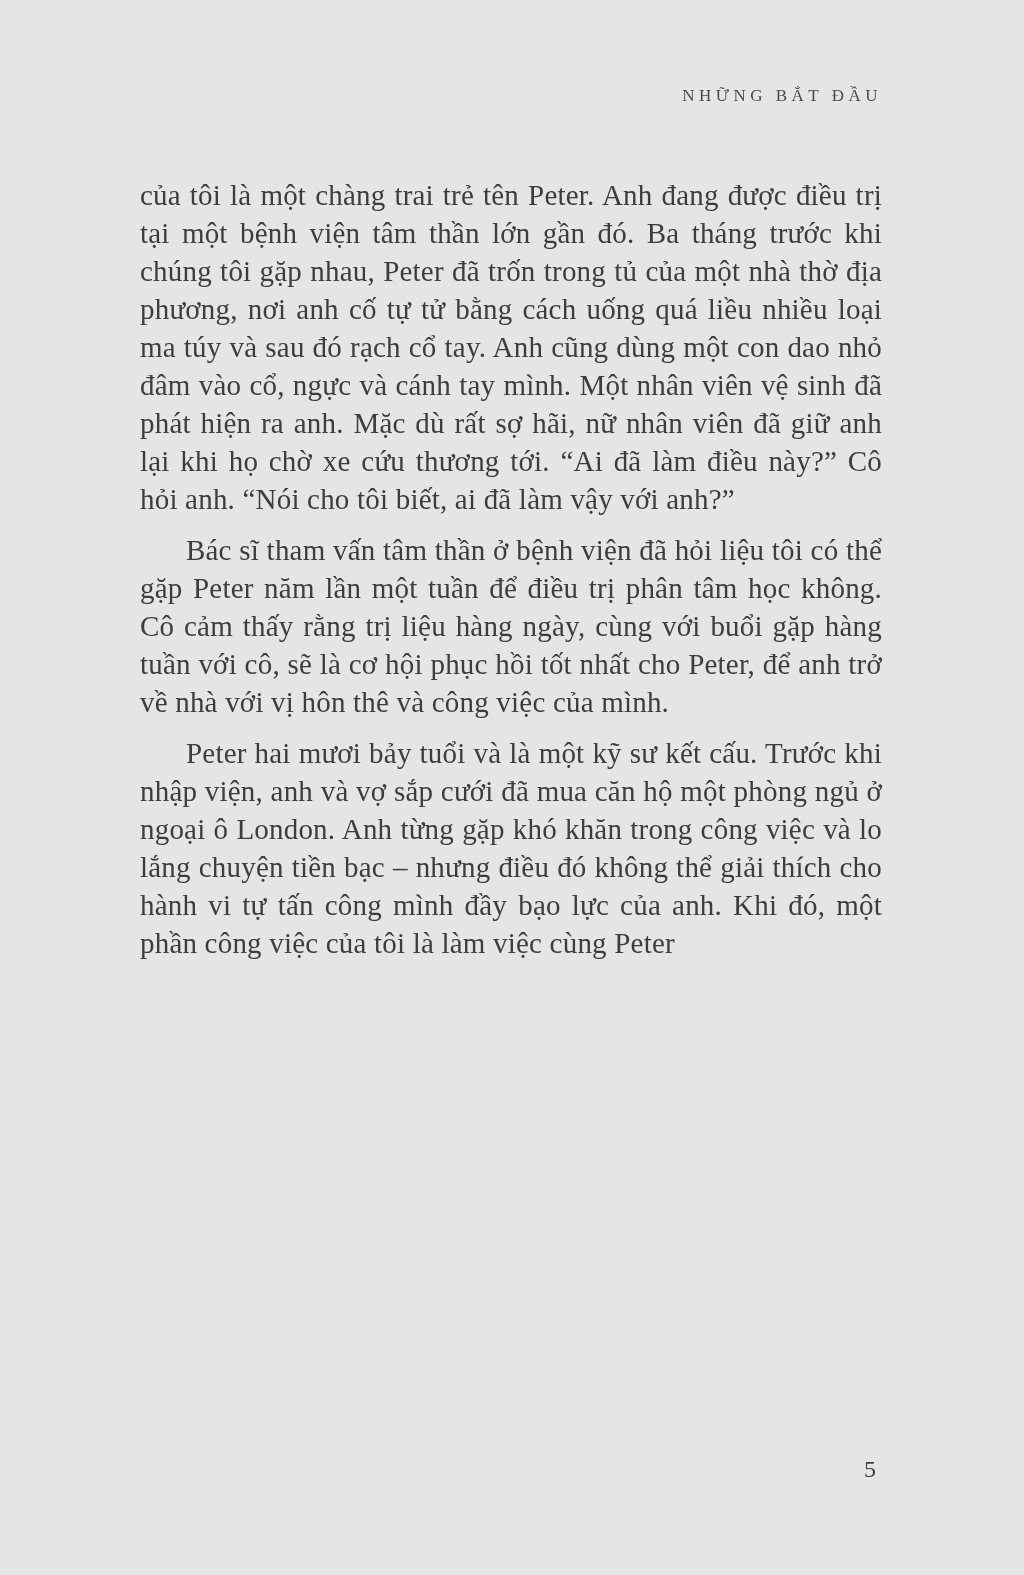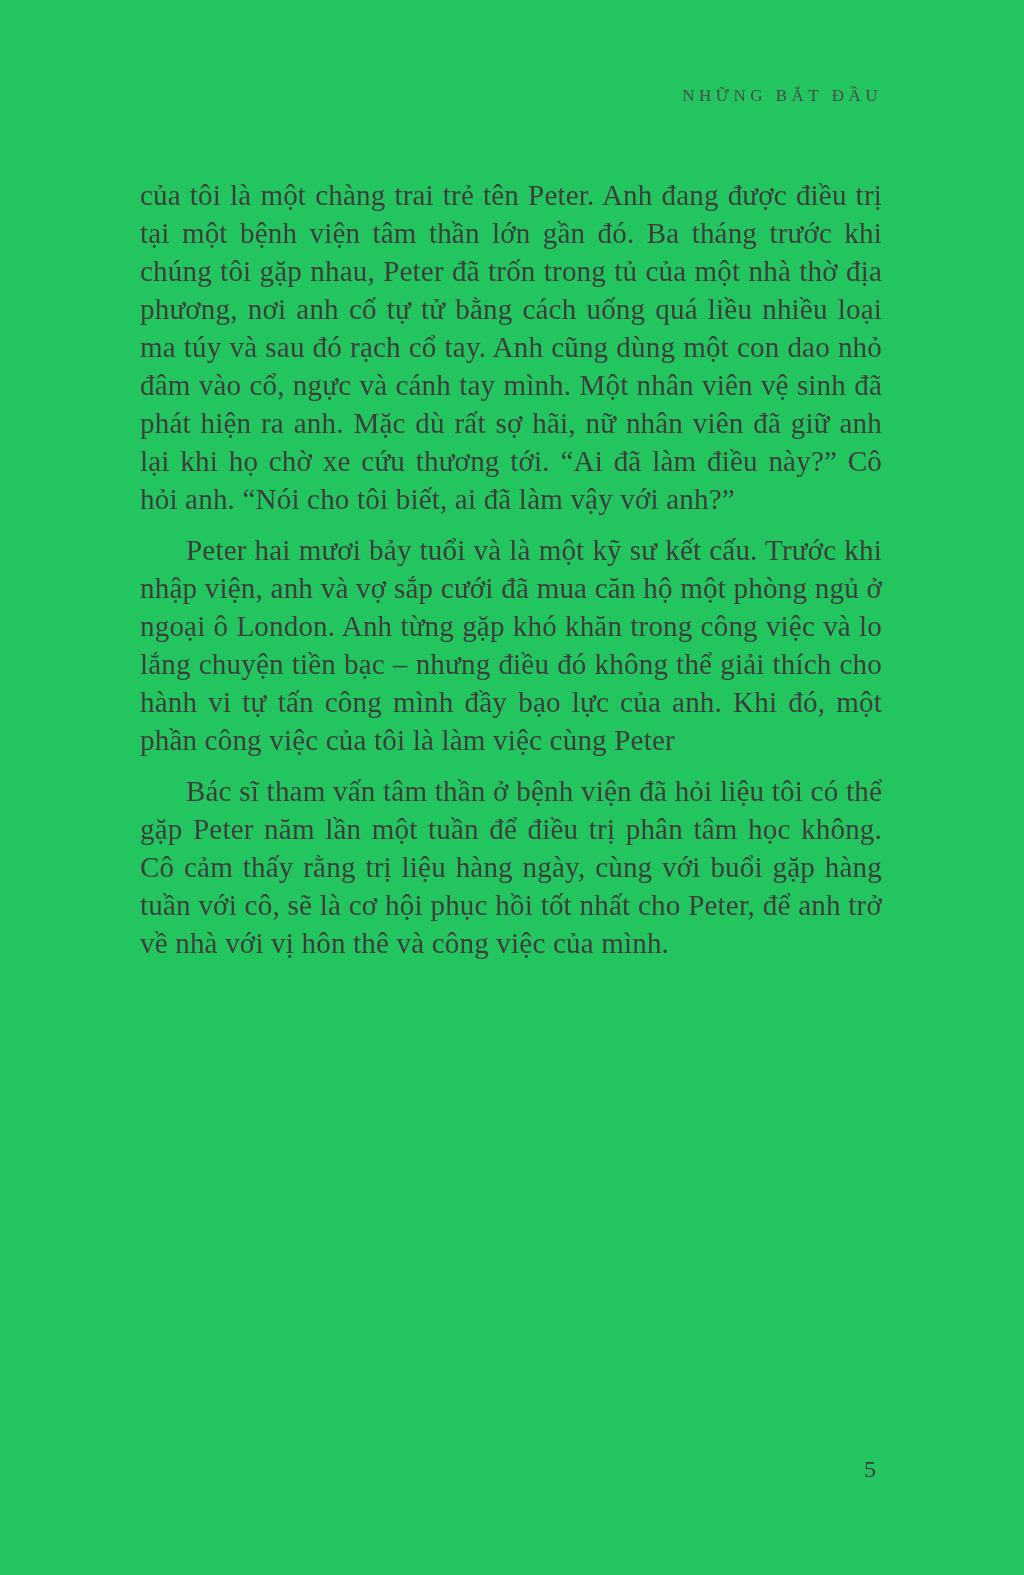--- a/index.html
+++ b/index.html
@@ -4,21 +4,21 @@
 <style>
   html, body {
     margin: 0;
     padding: 0;
     background: #ffffff;
   }
   .page {
     position: relative;
     width: 1024px;
     height: 1575px;
-    background: #22c55e;
+    background: #e5e5e5;
     font-family: "Liberation Serif", serif;
     color: #3d3d3d;
     overflow: hidden;
     box-sizing: border-box;
   }
   .running-header {
     position: absolute;
     top: 86px;
     left: 140px;
     width: 742px;
@@ -56,19 +56,19 @@
 </style>
 </head>
 <body>
 
 <div class="page">
 
   <div class="running-header">NHỮNG BẮT ĐẦU</div>
 
   <div class="body-text">
     <p>của tôi là một chàng trai trẻ tên Peter. Anh đang được điều trị tại một bệnh viện tâm thần lớn gần đó. Ba tháng trước khi chúng tôi gặp nhau, Peter đã trốn trong tủ của một nhà thờ địa phương, nơi anh cố tự tử bằng cách uống quá liều nhiều loại ma túy và sau đó rạch cổ tay. Anh cũng dùng một con dao nhỏ đâm vào cổ, ngực và cánh tay mình. Một nhân viên vệ sinh đã phát hiện ra anh. Mặc dù rất sợ hãi, nữ nhân viên đã giữ anh lại khi họ chờ xe cứu thương tới. “Ai đã làm điều này?” Cô hỏi anh. “Nói cho tôi biết, ai đã làm vậy với anh?”</p>
+    <p class="indent">Bác sĩ tham vấn tâm thần ở bệnh viện đã hỏi liệu tôi có thể gặp Peter năm lần một tuần để điều trị phân tâm học không. Cô cảm thấy rằng trị liệu hàng ngày, cùng với buổi gặp hàng tuần với cô, sẽ là cơ hội phục hồi tốt nhất cho Peter, để anh trở về nhà với vị hôn thê và công việc của mình.</p>
     <p class="indent">Peter hai mươi bảy tuổi và là một kỹ sư kết cấu. Trước khi nhập viện, anh và vợ sắp cưới đã mua căn hộ một phòng ngủ ở ngoại ô London. Anh từng gặp khó khăn trong công việc và lo lắng chuyện tiền bạc – nhưng điều đó không thể giải thích cho hành vi tự tấn công mình đầy bạo lực của anh. Khi đó, một phần công việc của tôi là làm việc cùng Peter</p>
-    <p class="indent">Bác sĩ tham vấn tâm thần ở bệnh viện đã hỏi liệu tôi có thể gặp Peter năm lần một tuần để điều trị phân tâm học không. Cô cảm thấy rằng trị liệu hàng ngày, cùng với buổi gặp hàng tuần với cô, sẽ là cơ hội phục hồi tốt nhất cho Peter, để anh trở về nhà với vị hôn thê và công việc của mình.</p>
   </div>
 
   <div class="page-number">5</div>
 
 </div>
 
 </body></html>

